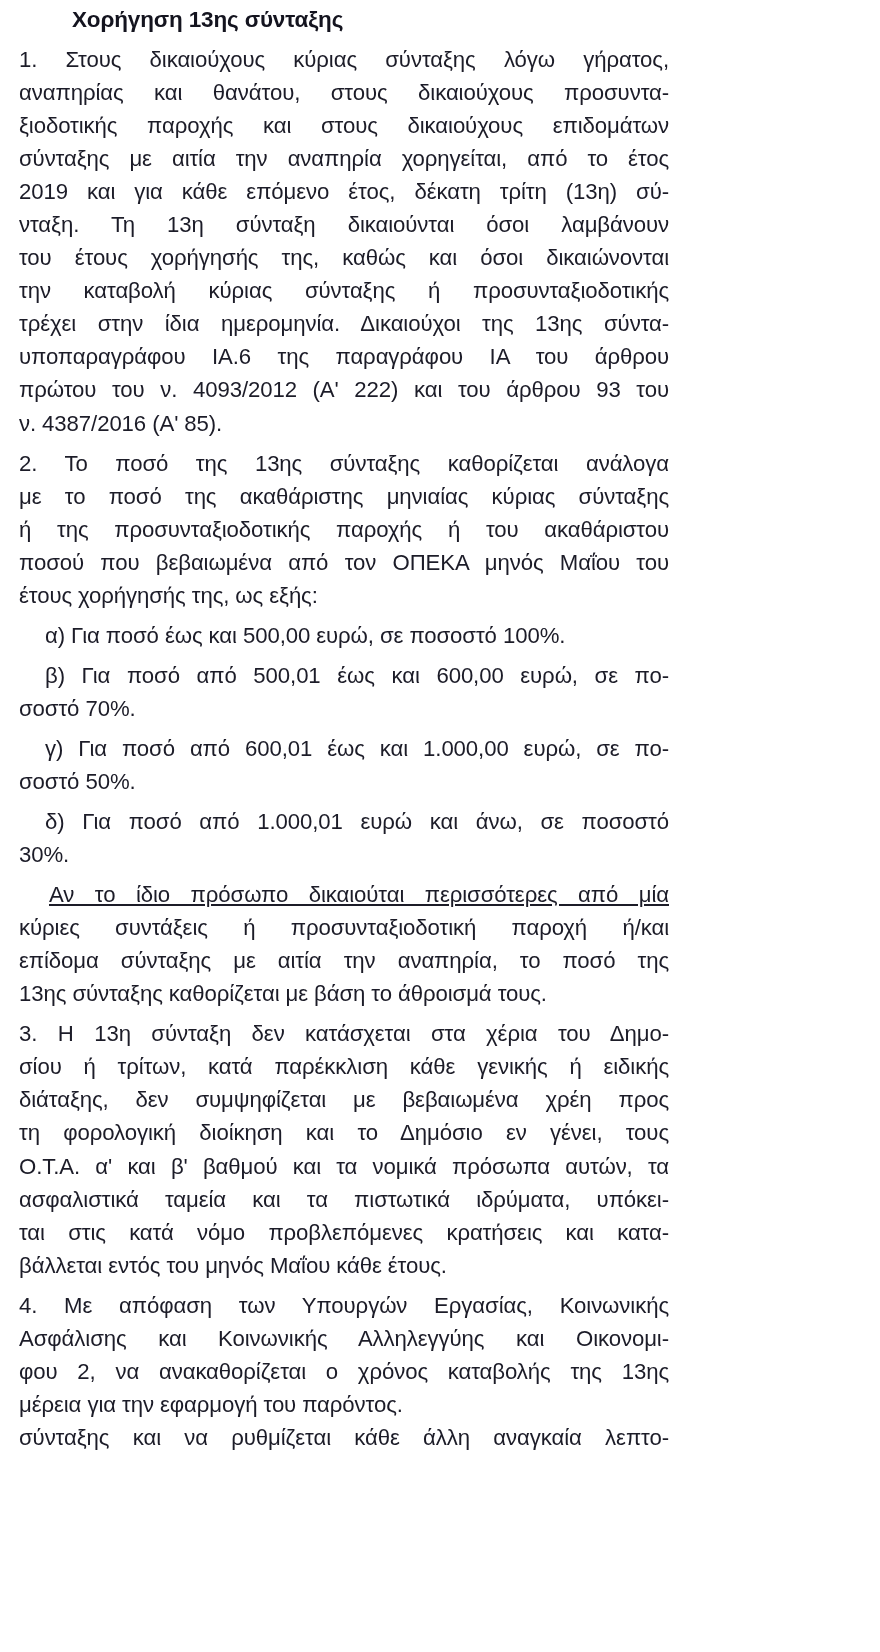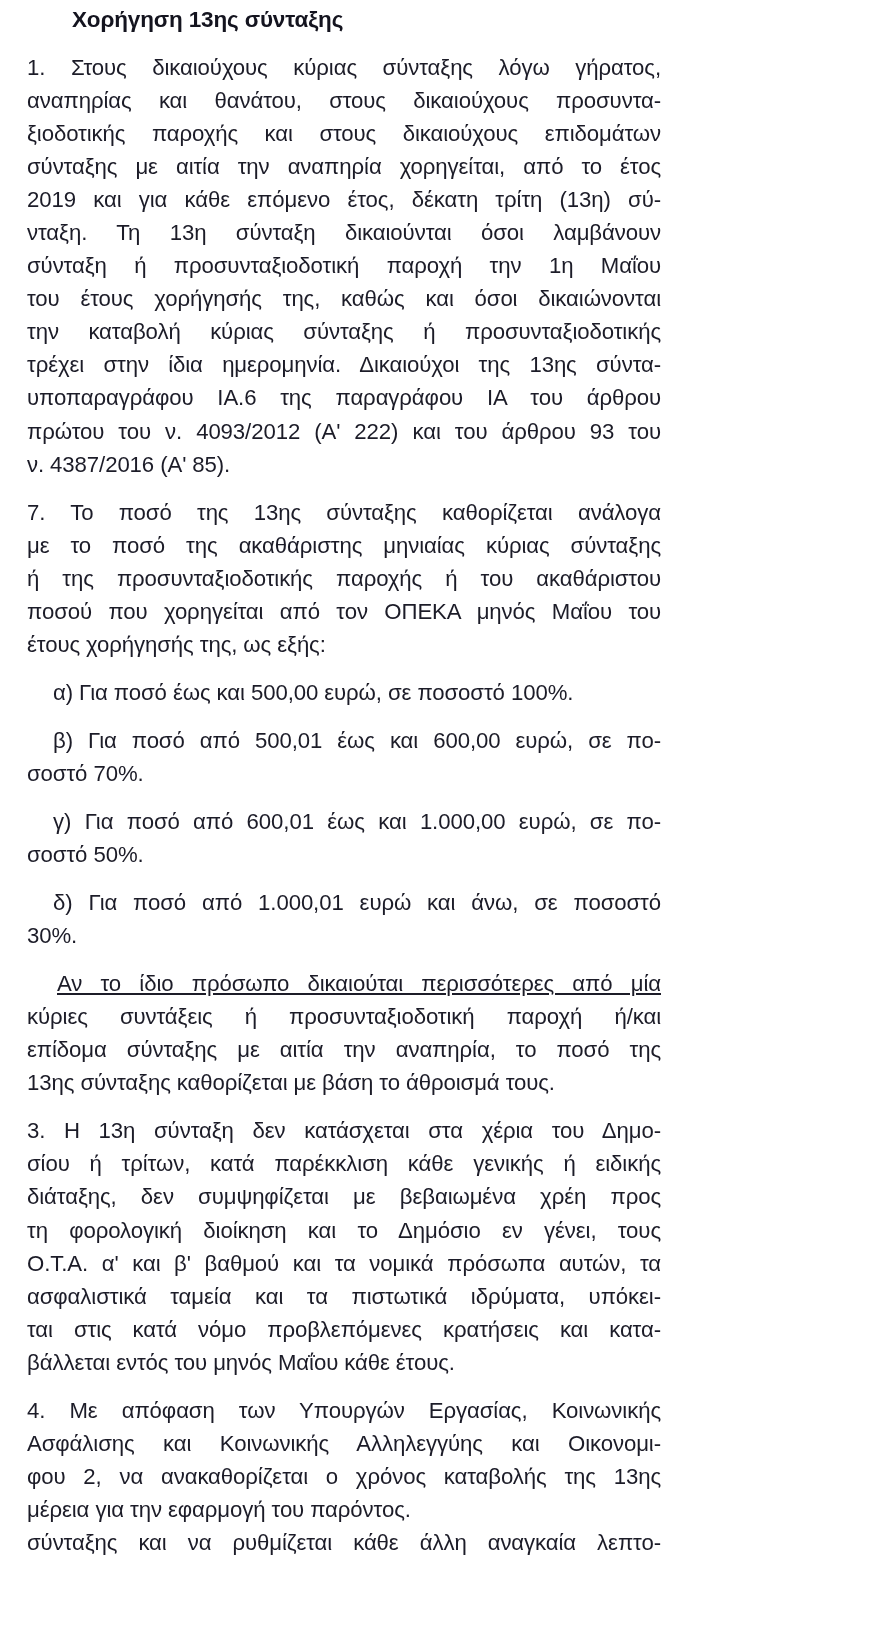--- a/index.html
+++ b/index.html
@@ -67,54 +67,53 @@
   }
   .indent-2 {
     padding-left: 26px;
   }
   .indent-3 {
     padding-left: 30px;
     text-decoration: underline;
   }
 
   .paragraph-block {
-    margin: 15px;
+    margin: 7px;
     padding: 0;
   }
 </style>
 </head>
 <body>
 
 <div id="document-page">
 
   <div id="article-column">
 
     <div class="section-heading">Χορήγηση 13ης σύνταξης</div>
 
     <div class="paragraph-block">
       <div class="body-line justify">1. Στους δικαιούχους κύριας σύνταξης λόγω γήρατος,</div>
       <div class="body-line justify">αναπηρίας και θανάτου, στους δικαιούχους προσυντα-</div>
       <div class="body-line justify">ξιοδοτικής παροχής και στους δικαιούχους επιδομάτων</div>
       <div class="body-line justify">σύνταξης με αιτία την αναπηρία χορηγείται, από το έτος</div>
       <div class="body-line justify">2019 και για κάθε επόμενο έτος, δέκατη τρίτη (13η) σύ-</div>
       <div class="body-line justify">νταξη. Τη 13η σύνταξη δικαιούνται όσοι λαμβάνουν</div>
-      <div class="body-line justify">σύνταξη ή προσυνταξιοδοτική παροχή την 1η Μαΐου</div>
       <div class="body-line justify">του έτους χορήγησής της, καθώς και όσοι δικαιώνονται</div>
       <div class="body-line justify">την καταβολή κύριας σύνταξης ή προσυνταξιοδοτικής</div>
       <div class="body-line justify">τρέχει στην ίδια ημερομηνία. Δικαιούχοι της 13ης σύντα-</div>
       <div class="body-line justify">υποπαραγράφου ΙΑ.6 της παραγράφου ΙΑ του άρθρου</div>
       <div class="body-line justify">πρώτου του ν. 4093/2012 (Α' 222) και του άρθρου 93 του</div>
       <div class="body-line last">ν. 4387/2016 (Α' 85).</div>
     </div>
 
     <div class="paragraph-block">
-      <div class="body-line justify">7. Το ποσό της 13ης σύνταξης καθορίζεται ανάλογα</div>
+      <div class="body-line justify">2. Το ποσό της 13ης σύνταξης καθορίζεται ανάλογα</div>
       <div class="body-line justify">με το ποσό της ακαθάριστης μηνιαίας κύριας σύνταξης</div>
       <div class="body-line justify">ή της προσυνταξιοδοτικής παροχής ή του ακαθάριστου</div>
-      <div class="body-line justify">ποσού που χορηγείται από τον ΟΠΕΚΑ μηνός Μαΐου του</div>
+      <div class="body-line justify">ποσού που βεβαιωμένα από τον ΟΠΕΚΑ μηνός Μαΐου του</div>
       <div class="body-line last">έτους χορήγησής της, ως εξής:</div>
     </div>
 
     <div class="paragraph-block">
       <div class="body-line last indent-2">α) Για ποσό έως και 500,00 ευρώ, σε ποσοστό 100%.</div>
     </div>
 
     <div class="paragraph-block">
       <div class="body-line justify indent-2">β) Για ποσό από 500,01 έως και 600,00 ευρώ, σε πο-</div>
       <div class="body-line last">σοστό 70%.</div>

